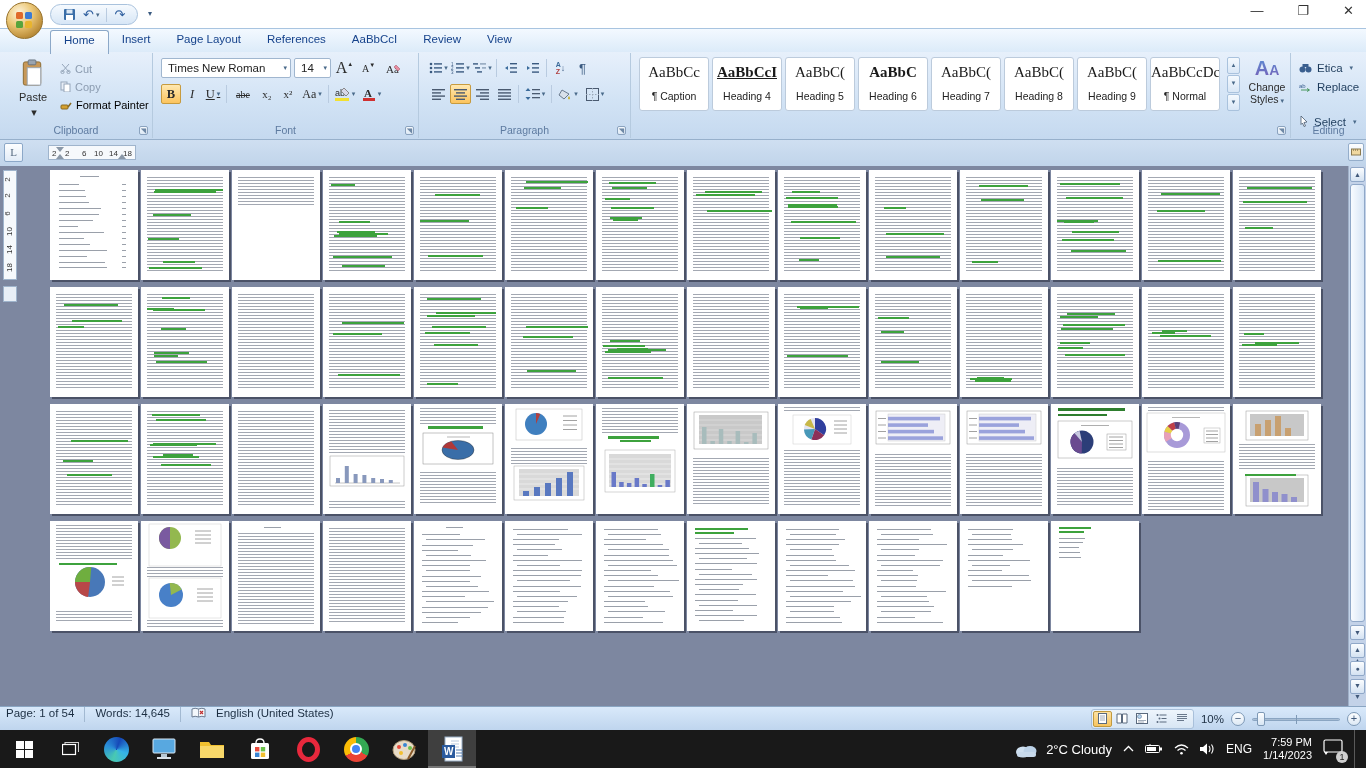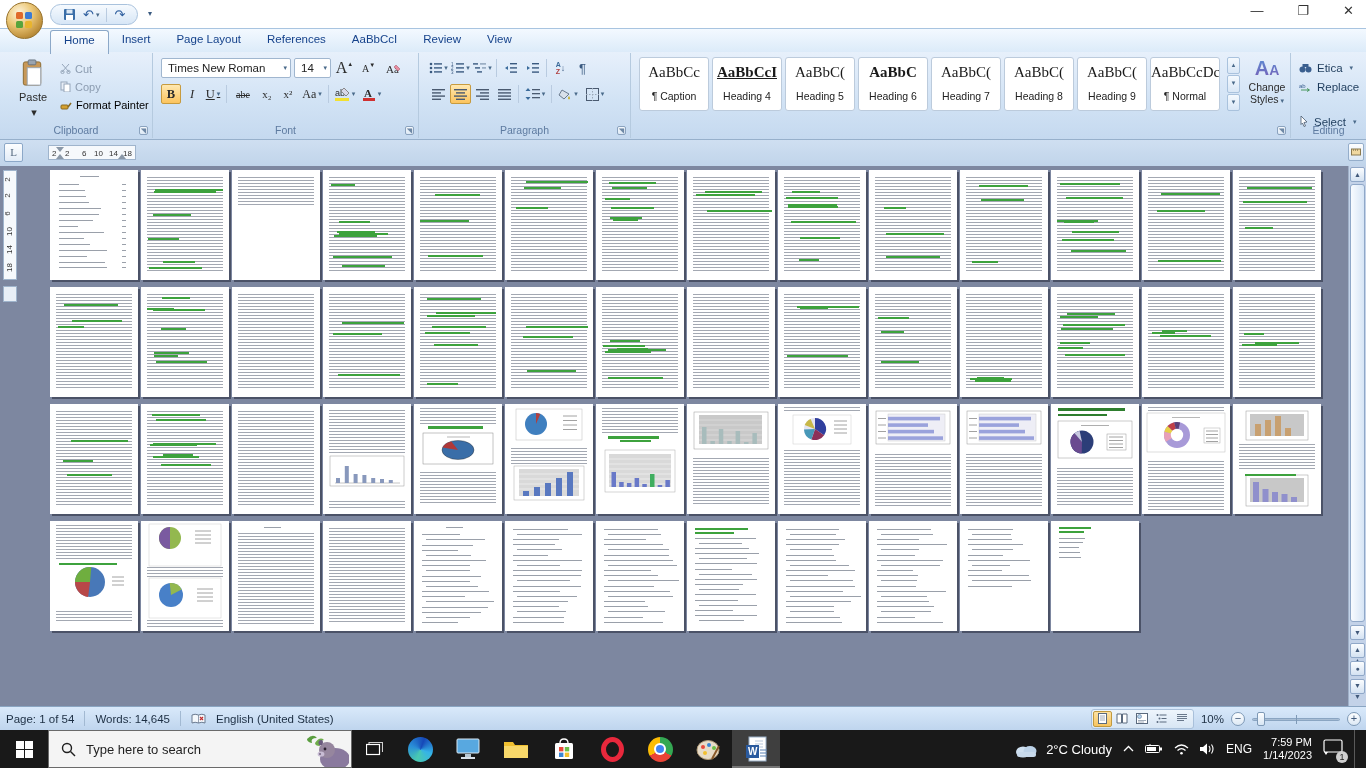--- a/index.html
+++ b/index.html
@@ -80,21 +80,21 @@
 .ln{position:absolute;height:1px;background:#9aa0aa}
 .gl{position:absolute;background:#3da23d}
 .gd{position:absolute;background:#2e7e2e}
 .pgsvg{position:absolute;inset:0;width:100%;height:100%}
 
 #scrollbar{position:absolute;right:0;top:166px;width:18px;height:540px;background:#c3d2e8;border-left:1px solid #9fb0c8}
 .sbtn{position:absolute;left:1px;width:15px;height:15px;background:linear-gradient(#fbfdff,#d4e2f2);border:1px solid #90a8c8;border-radius:2px;font-size:7px;color:#41597a;text-align:center;line-height:13px;cursor:pointer}
 #sthumb{position:absolute;left:1px;top:18px;width:15px;height:438px;background:linear-gradient(90deg,#f8fbff,#d7e5f5);border:1px solid #90a8c8;border-radius:3px;cursor:grab}
 
 #status{position:absolute;top:706px;left:0;right:0;height:24px;background:linear-gradient(#d9e9fa,#bfd5ee);border-top:1px solid #8aa5c2;font-size:11.5px;color:#1c2e42}
-#status-left{position:absolute;left:6px;top:0;height:100%;display:flex;align-items:center;gap:10px}
+#status-left{position:absolute;left:6px;top:0;height:100%;display:flex;gap:10px}
 .stsep{width:1px;height:15px;background:#a2b9d2}
 #status-right{position:absolute;right:5px;top:0;height:100%;display:flex;align-items:center;gap:7px}
 #viewbtns{display:flex;gap:1px;background:linear-gradient(#eef5fc,#d8e6f4);border:1px solid #a9c0da;border-radius:3px;padding:1px}
 .vbtn{width:19px;height:16px;display:flex;align-items:center;justify-content:center;border-radius:2px;cursor:pointer}
 .vbtn.on{background:linear-gradient(#fde2a4,#f8c560);border:1px solid #c29a3e}
 #zoomslider{width:88px;height:14px;position:relative;cursor:pointer}
 #zoomslider .track{position:absolute;left:0;right:0;top:6px;height:3px;background:#a8bdd4;border-radius:2px;border:1px solid #8aa5c2}
 #zoomslider .notch{position:absolute;left:50%;top:3px;width:1px;height:9px;background:#7e99b6}
 #zoomslider .thumb{position:absolute;left:5px;top:0;width:8px;height:14px;background:linear-gradient(#fdfeff,#d8e6f4);border:1px solid #7e99b6;border-radius:2px;cursor:grab}
 .zbtn{width:14px;height:14px;border-radius:50%;border:1px solid #7e99b6;background:linear-gradient(#fdfeff,#dde9f5);color:#41597a;font-size:11px;line-height:11px;text-align:center;cursor:pointer}
@@ -1198,37 +1198,20 @@
 
   <div id="taskbar">
     <div id="start">
       <svg width="17" height="17">
           <rect x="0" y="0" width="8" height="8" fill="#fff"></rect>
           <rect x="9" y="0" width="8" height="8" fill="#fff"></rect>
           <rect x="0" y="9" width="8" height="8" fill="#fff"></rect>
           <rect x="9" y="9" width="8" height="8" fill="#fff"></rect>
         </svg>
     </div>
-    <div id="searchbox">
-      <svg width="15" height="15">
-          <circle cx="6" cy="6" r="4.5" fill="none" stroke="#1f1f1f" stroke-width="1.4"></circle>
-          <path d="M9.5,9.5 L14,14" stroke="#1f1f1f" stroke-width="1.4"></path>
-        </svg>
-      <span class="ph">Type here to search</span>
-      <svg id="search-animal" width="44" height="34">
-        <path d="M2,6 q6,-6 10,-1 q-7,0 -5,5 q-5,-1 -5,-4" fill="#5a9e3f"></path>
-        <path d="M10,10 q5,-7 9,-3 q-6,1 -4,6 q-5,0 -5,-3" fill="#6fae4a"></path>
-        <ellipse cx="30" cy="26" rx="15" ry="11" fill="#8a7a9e"></ellipse>
-        <circle cx="22" cy="17" r="8" fill="#96869e"></circle>
-        <path d="M14,12 q-2,-5 3,-5 q2,2 0,5 Z" fill="#6a5a7e"></path>
-        <circle cx="20" cy="16" r="1.4" fill="#2a2030"></circle>
-        <ellipse cx="16" cy="21" rx="3.4" ry="2.6" fill="#c8bcd4"></ellipse>
-        <circle cx="15" cy="21" r="0.8" fill="#3a2a44"></circle>
-      </svg>
-    </div>
     <div id="taskview">
       <svg width="17" height="15">
           <rect x="0.5" y="2.5" width="13" height="10" fill="none" stroke="#fff" stroke-width="1.2"></rect>
           <path d="M3,2 V0.5 H16.5 V10" fill="none" stroke="#cfcfcf" stroke-width="1.1"></path>
         </svg>
     </div>
     <div class="app">
         <div style="width:25px;height:25px;border-radius:50%;background:conic-gradient(from 200deg,#49c9b1,#2a8fd8,#1648b8,#35b3e8,#49c9b1)"></div>
       </div>
     <div class="app">

